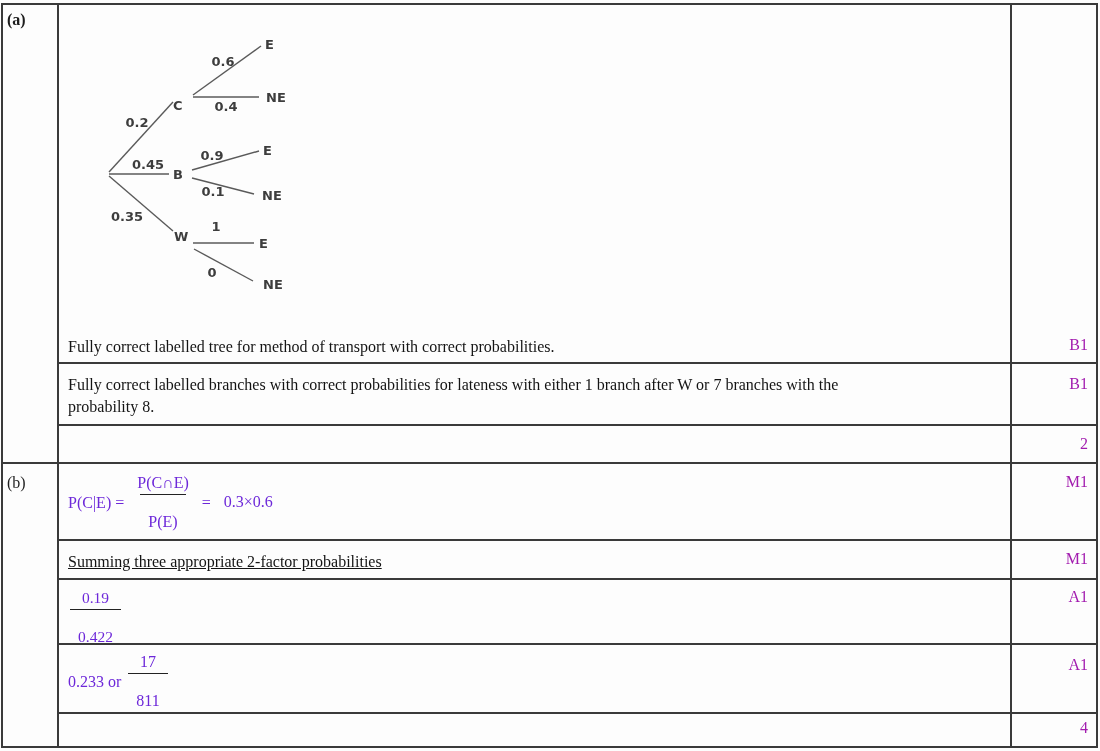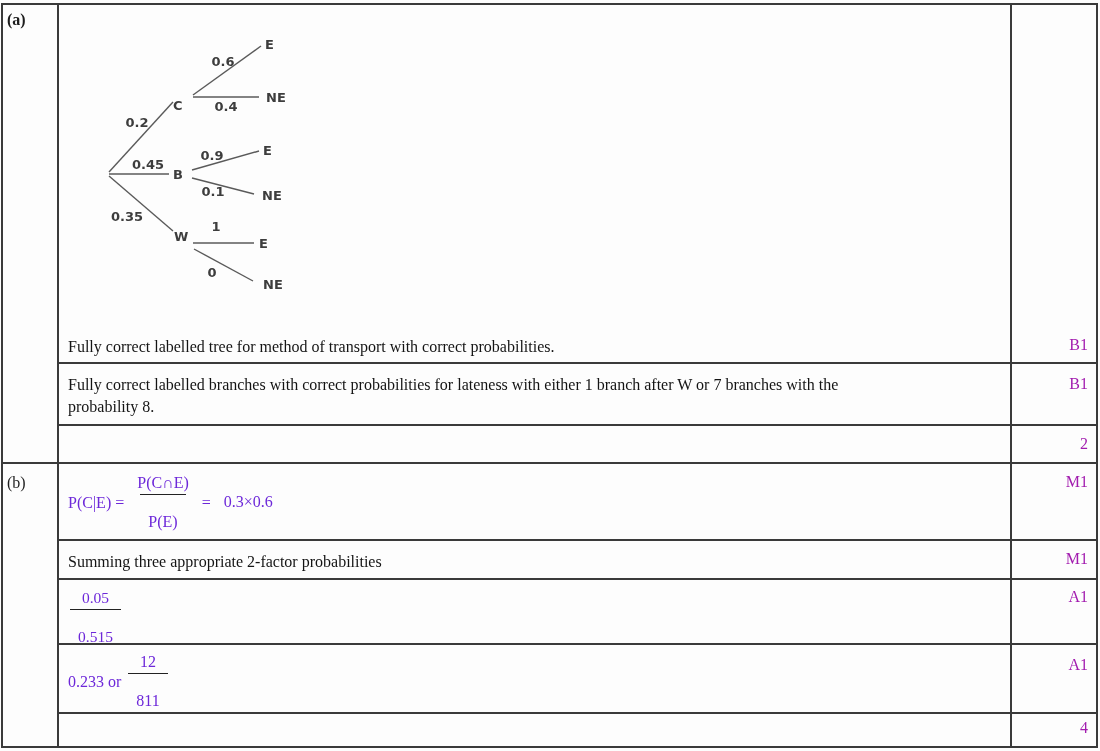--- a/index.html
+++ b/index.html
@@ -124,33 +124,33 @@
     <span class="frac">
       <span class="num">P(C∩E)</span>
       <span class="den">P(E)</span>
     </span>
     <span class="op">=</span>
     <span class="frac">
       <span class="num">0.3×0.6</span>
     </span>
   </div>
 
-  <div class="note-text" style="top:551px;">Summing three appropriate 2-factor probabilities</div>
+  <div class="note-text" style="top:551px;text-decoration:underline;">Summing three appropriate 2-factor probabilities</div>
 
   <div class="mathrow" style="left:70px;top:589px;font-size:15.5px;">
     <span class="frac">
-      <span class="num">0.05</span>
-      <span class="den">0.515</span>
+      <span class="num">0.19</span>
+      <span class="den">0.422</span>
     </span>
   </div>
 
   <div class="mathrow" style="left:68px;top:653px;font-size:16px;">
     <span style="padding-right:7px;">0.233 or</span>
     <span class="frac">
-      <span class="num">12</span>
+      <span class="num">17</span>
       <span class="den">811</span>
     </span>
   </div>
 
   <div class="mark" style="top:336px;">B1</div>
   <div class="mark" style="top:375px;">B1</div>
   <div class="mark" style="top:435px;">2</div>
   <div class="mark" style="top:473px;">M1</div>
   <div class="mark" style="top:550px;">M1</div>
   <div class="mark" style="top:588px;">A1</div>

